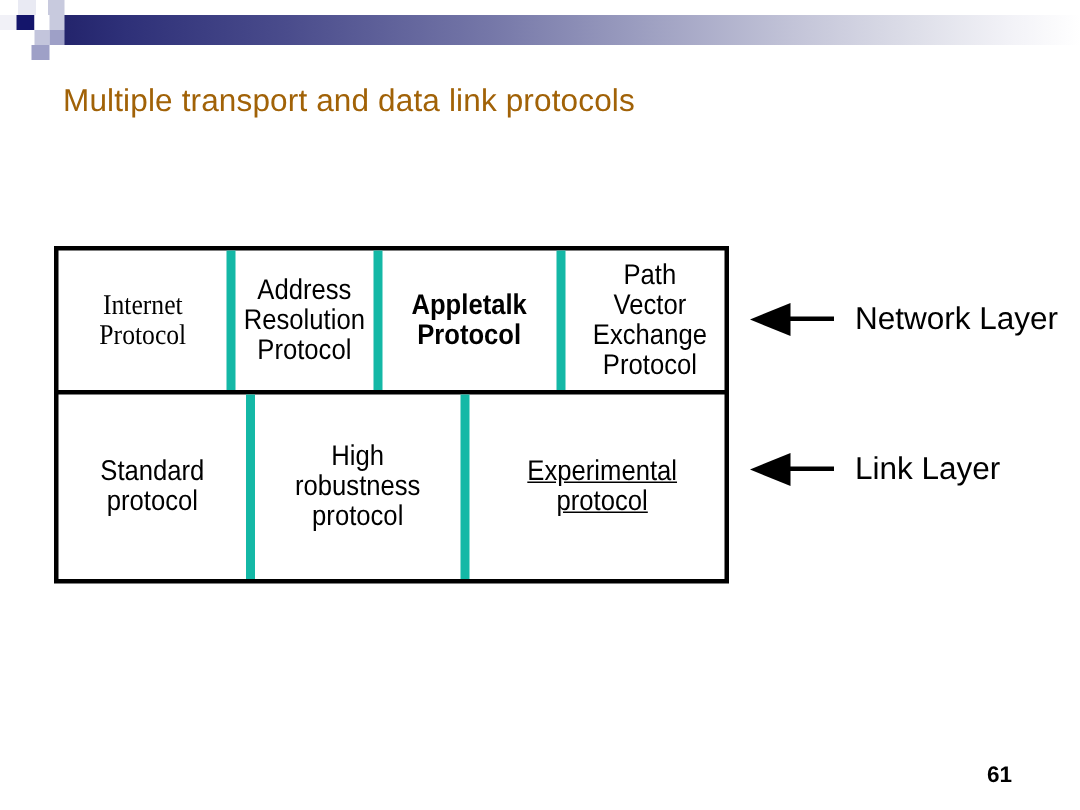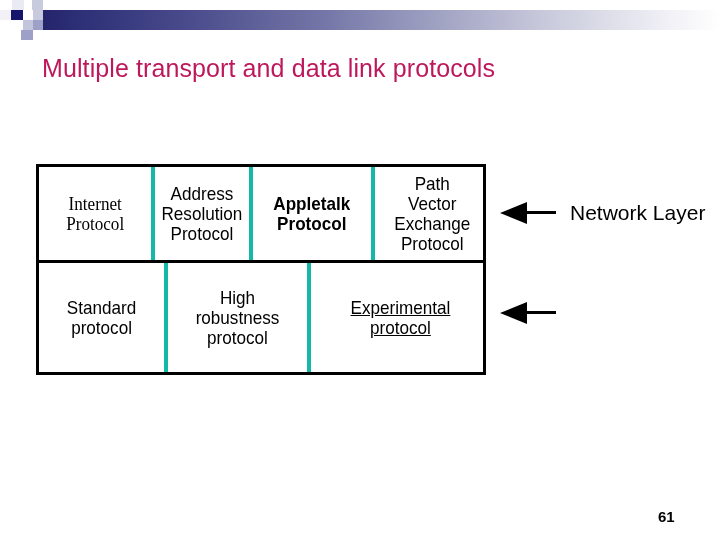--- a/index.html
+++ b/index.html
@@ -42,23 +42,23 @@
   }
   .blk {
     position: absolute;
   }
 
   
   #slide-title {
     position: absolute;
     left: 42px;
     top: 54px;
-    font-size: 25px;
+    font-size: 21px;
     line-height: 28px;
-    color: #be185d;
+    color: #a16207;
     letter-spacing: 0.1px;
     white-space: nowrap;
   }
 
   
   #protocol-diagram {
     position: absolute;
     left: 36px;
     top: 164px;
     width: 450px;
@@ -72,40 +72,40 @@
     border: 3px solid #000;
     display: flex;
   }
   #row-network {
     top: 0;
     height: 98px;
     border-bottom-width: 2px;
   }
   #row-link {
     top: 97px;
-    height: 114px;
+    height: 128px;
     border-top-width: 2px;
   }
   .proto-cell {
     box-sizing: border-box;
     display: flex;
     align-items: center;
     justify-content: center;
     text-align: center;
     color: #000;
     font-family: "Liberation Sans", sans-serif;
     font-size: 19px;
     line-height: 20px;
     font-stretch: condensed;
     transform-origin: center center;
     overflow: visible;
     white-space: pre-line;
   }
   .proto-cell + .proto-cell {
-    border-left: 4px solid #14b8a6;
+    border-left: 6px solid #14b8a6;
   }
   .cell-txt {
     display: block;
     transform: scaleX(0.9);
     white-space: pre-line;
   }
 
   
   .layer-marker {
     position: absolute;
@@ -212,15 +212,16 @@
       <span class="tail"></span>
   </span>
   <span class="layer-label">Network Layer</span>
 </div>
 
 <div class="layer-marker" id="marker-link">
   <span class="arrow-left">
     <span class="head"></span>
       <span class="tail"></span>
   </span>
+  <span class="layer-label">Link Layer</span>
 </div>
 
 <div id="page-number">61</div>
 
 </body></html>

